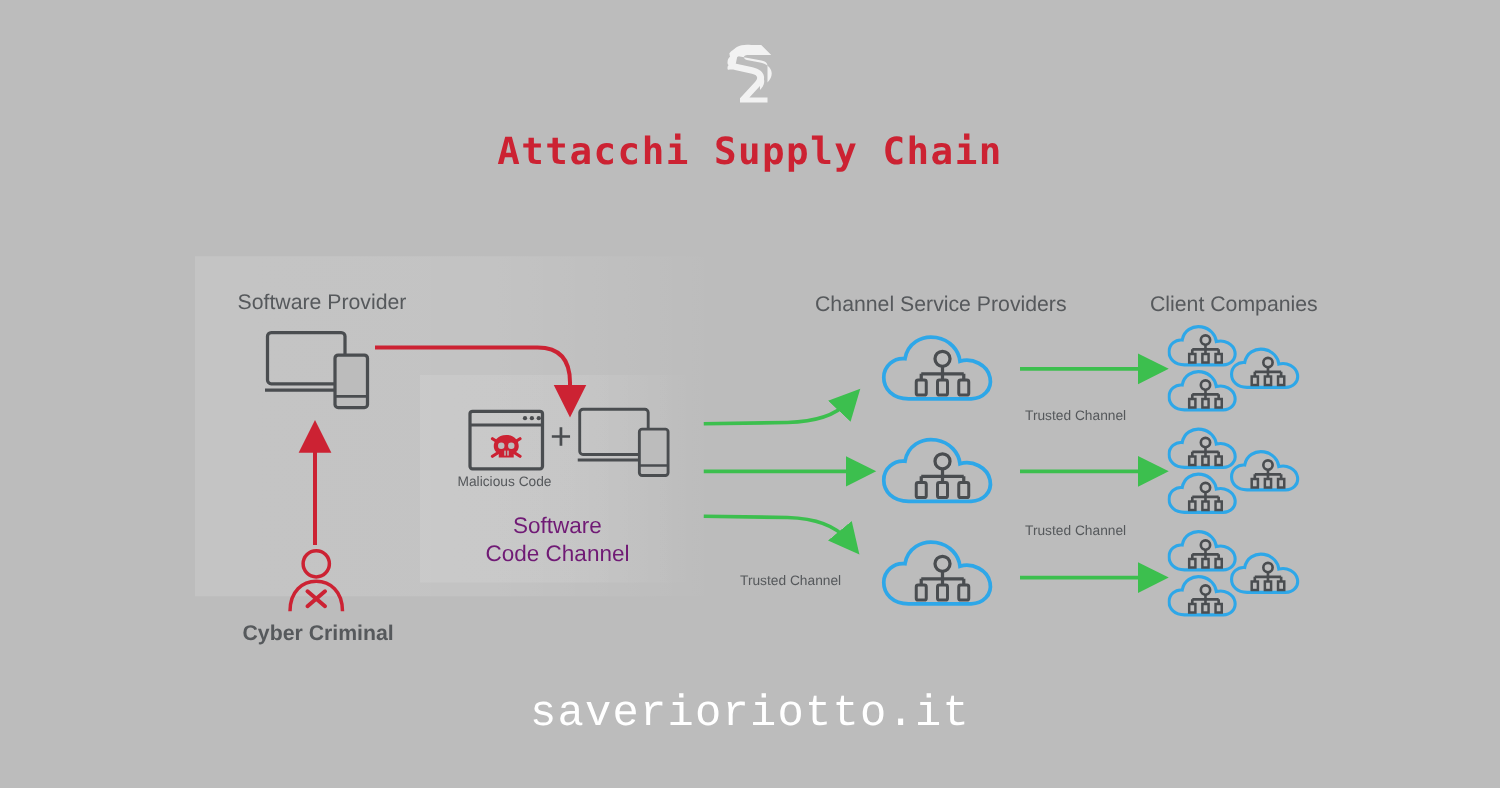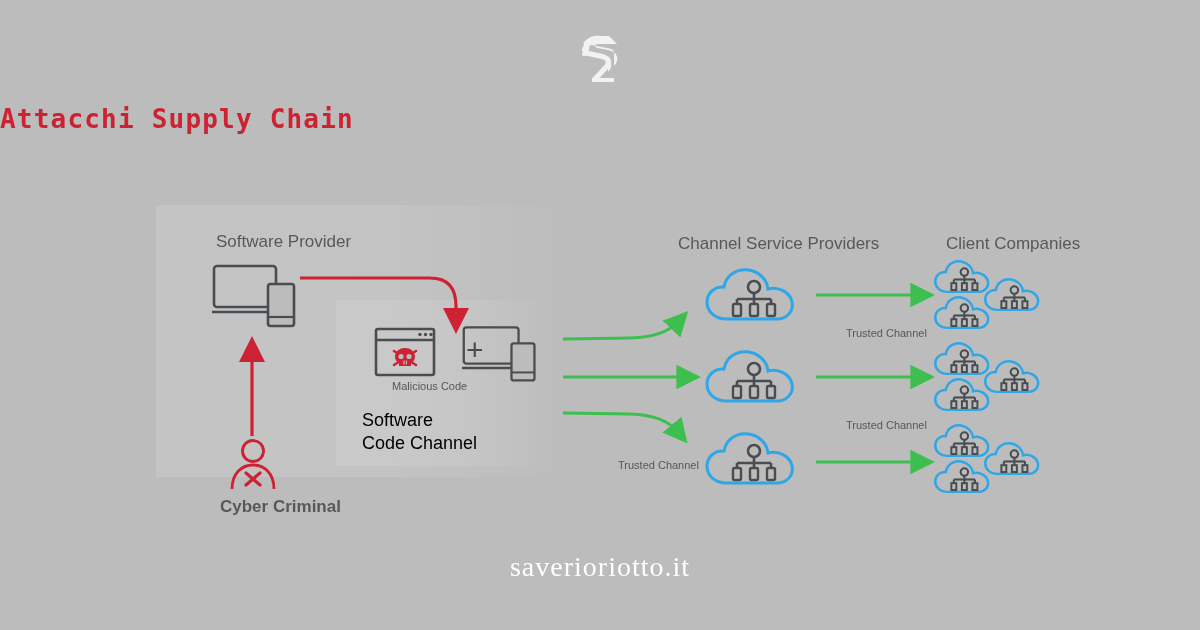--- a/index.html
+++ b/index.html
@@ -12,61 +12,61 @@
   }
   #stage { position:absolute; inset:0; width:1200px; height:630px; }
 
   
   .logo-wrap {
     position:absolute; left:0; right:0; top:34px;
     display:flex; justify-content:center; align-items:center;
   }
   .title {
     position:absolute; left:0; right:0; top:104px;
+    text-align:center;
     font-family:"DejaVu Sans Mono", monospace;
-    font-size:26px; font-weight:bold; letter-spacing:1.2px;
+    font-size:30px; font-weight:bold; letter-spacing:1.2px;
     color:#cc2232;
     white-space:nowrap;
   }
   .subtitle {
     position:absolute; left:0; right:0; top:137px;
     text-align:center;
     font-family:"DejaVu Sans Mono", monospace;
     font-size:17px; letter-spacing:0.4px;
     color:#c63040;
     white-space:nowrap;
   }
   .site {
     position:absolute; left:0; right:0; top:551px;
     text-align:center;
-    font-family:Liberation Serif, serif;
-    font-size:28px; letter-spacing:1px;
+    font-family:Liberation Mono, monospace;
+    font-size:35px; letter-spacing:1px;
     color:#ffffff;
     white-space:nowrap;
   }
 
   
   .panel-outer {
     position:absolute; left:156px; top:205px; width:420px; height:272px;
     background:linear-gradient(to right, rgba(255,255,255,0.12) 0%, rgba(255,255,255,0.11) 55%, rgba(255,255,255,0.0) 100%);
   }
   .panel-inner {
     position:absolute; left:336px; top:300px; width:220px; height:166px;
     background:linear-gradient(to right, rgba(255,255,255,0.10) 0%, rgba(255,255,255,0.09) 60%, rgba(255,255,255,0.0) 100%);
   }
 
   
   .lbl {
     position:absolute;
     color:#55585b;
     white-space:nowrap;
-    margin-left:26px;
   }
   .lbl-section { font-size:17px; color:#56595c; }
-  .lbl-big { font-size:18px; color:#000000; text-align:left; line-height:23px; }
+  .lbl-big { font-size:18px; color:#701a75; text-align:center; line-height:23px; }
   .lbl-small { font-size:11px; color:#55585b; }
   .lbl-chan { font-size:11px; color:#55585b; }
 
   
   .ov { position:absolute; left:0; top:0; width:1200px; height:630px; pointer-events:none; }
 
   .icn { position:absolute; }
 </style>
 </head>
 <body>

